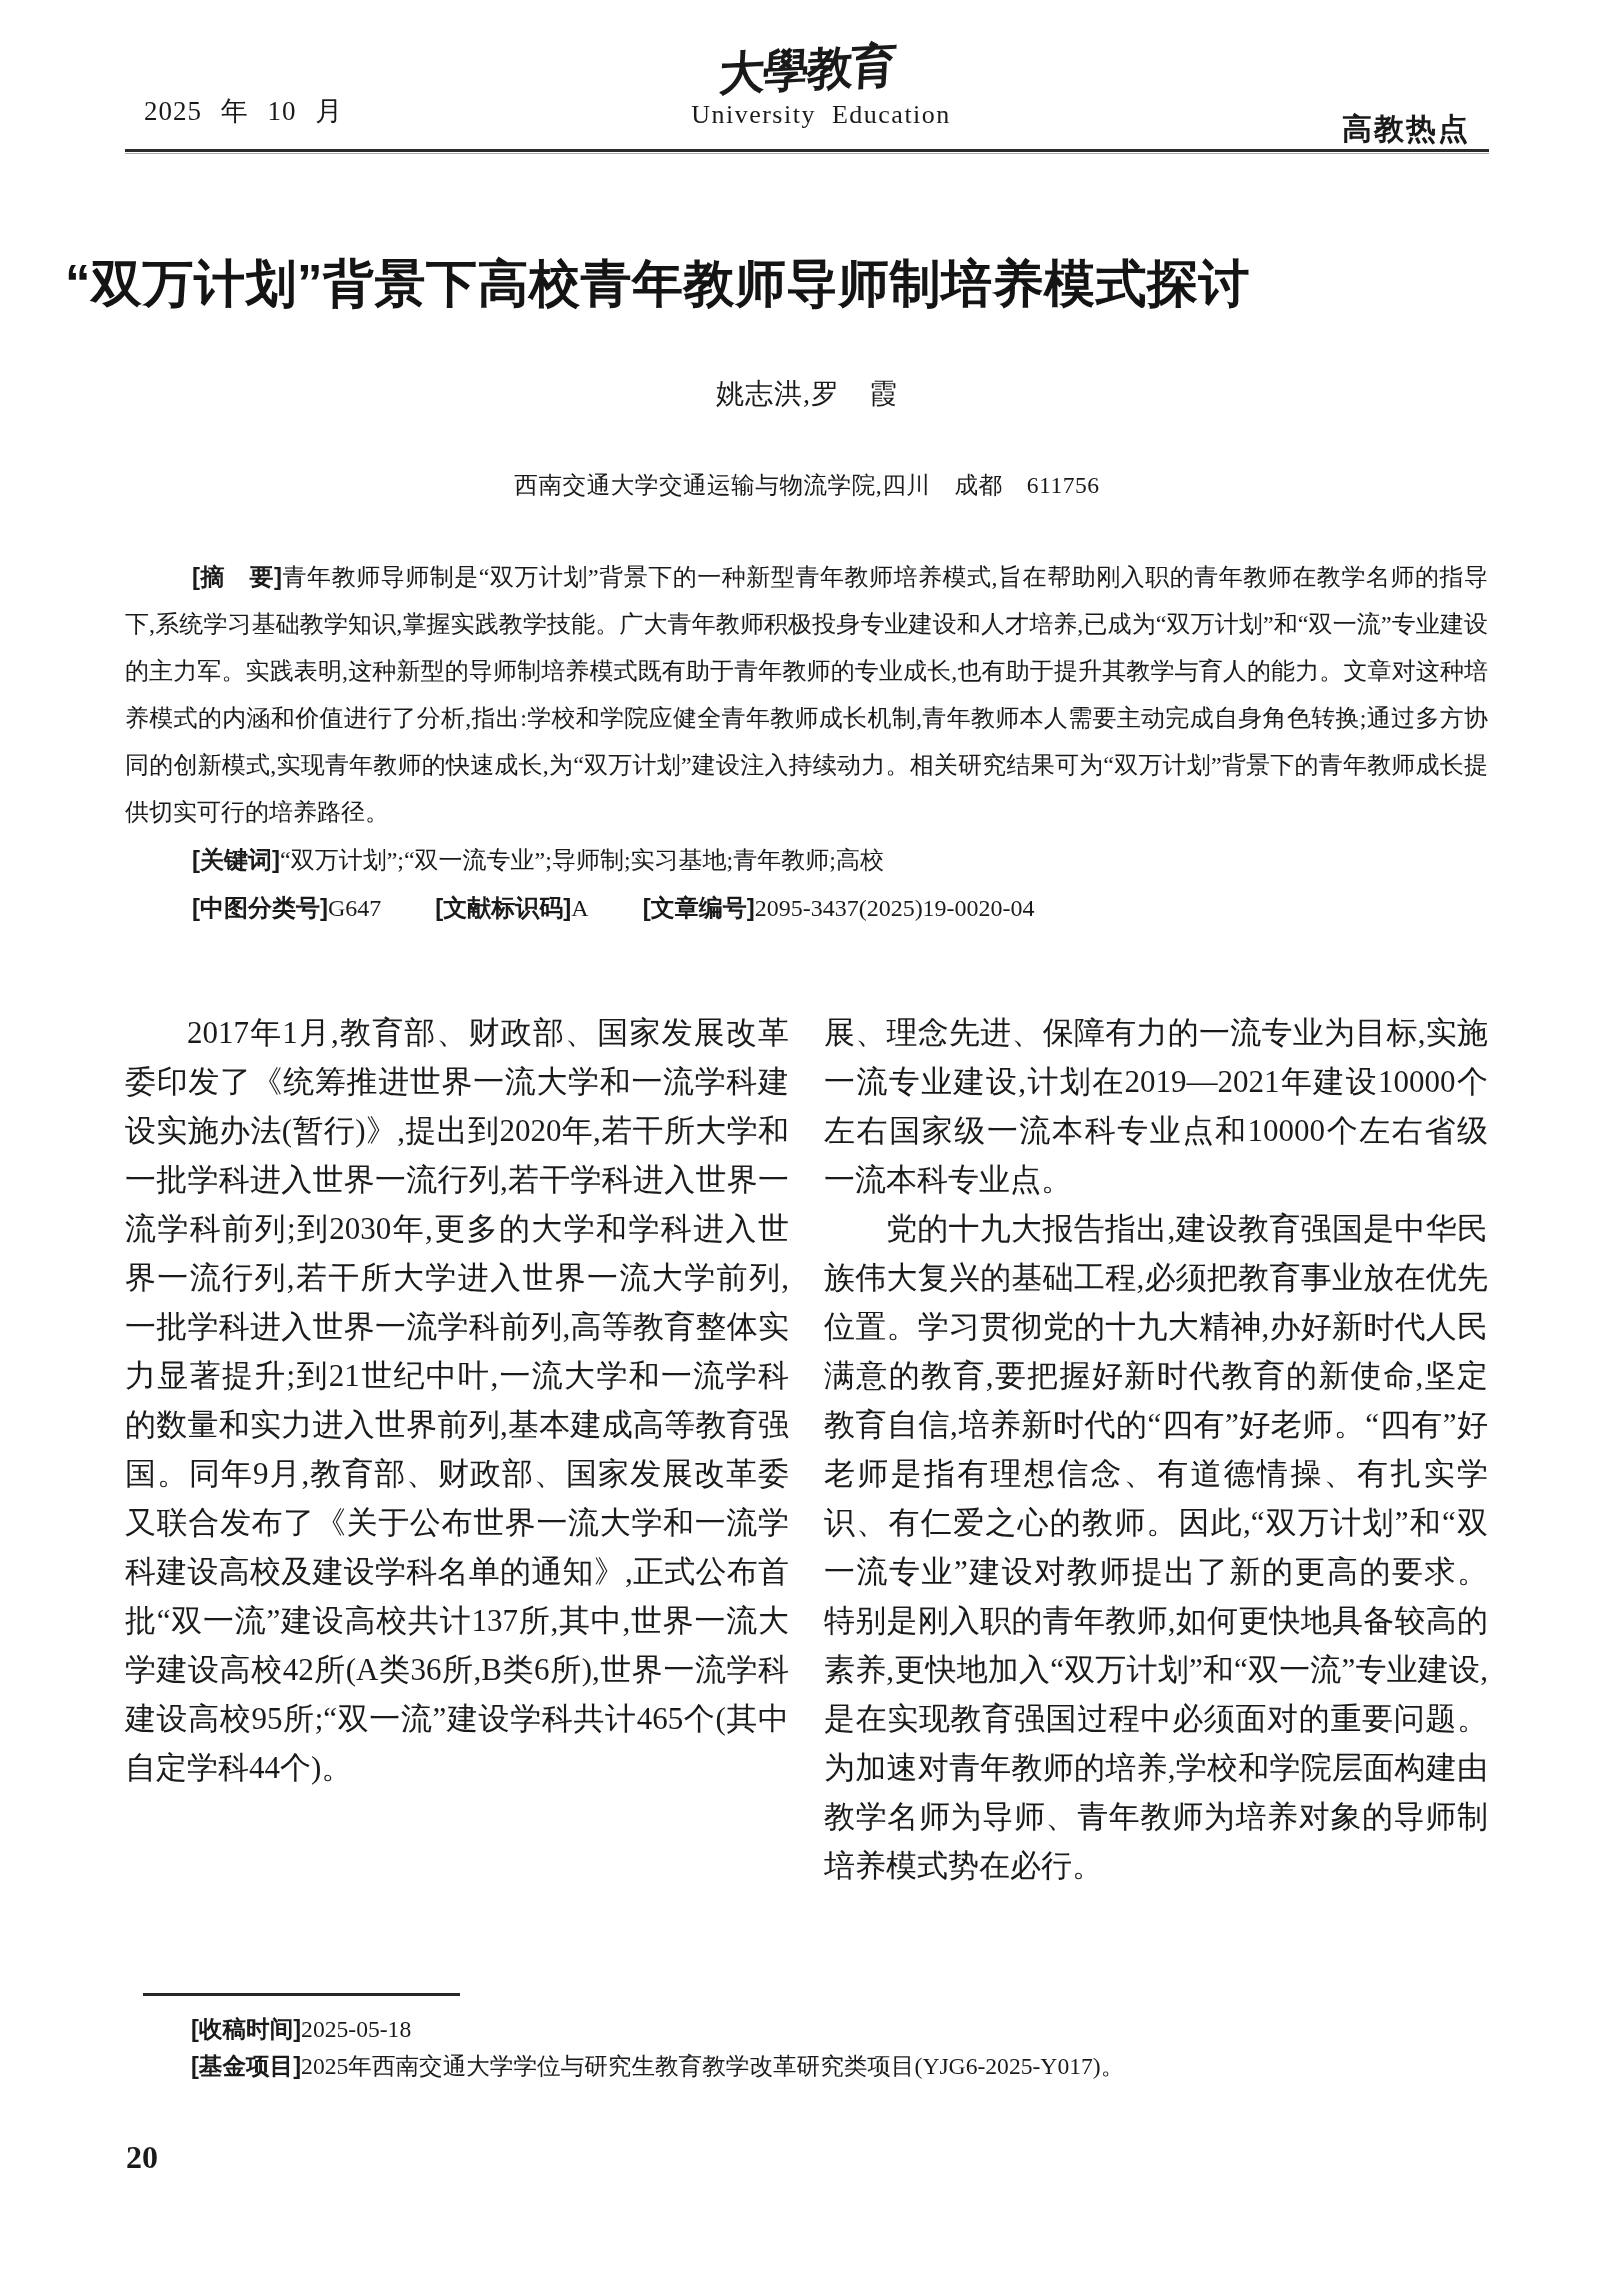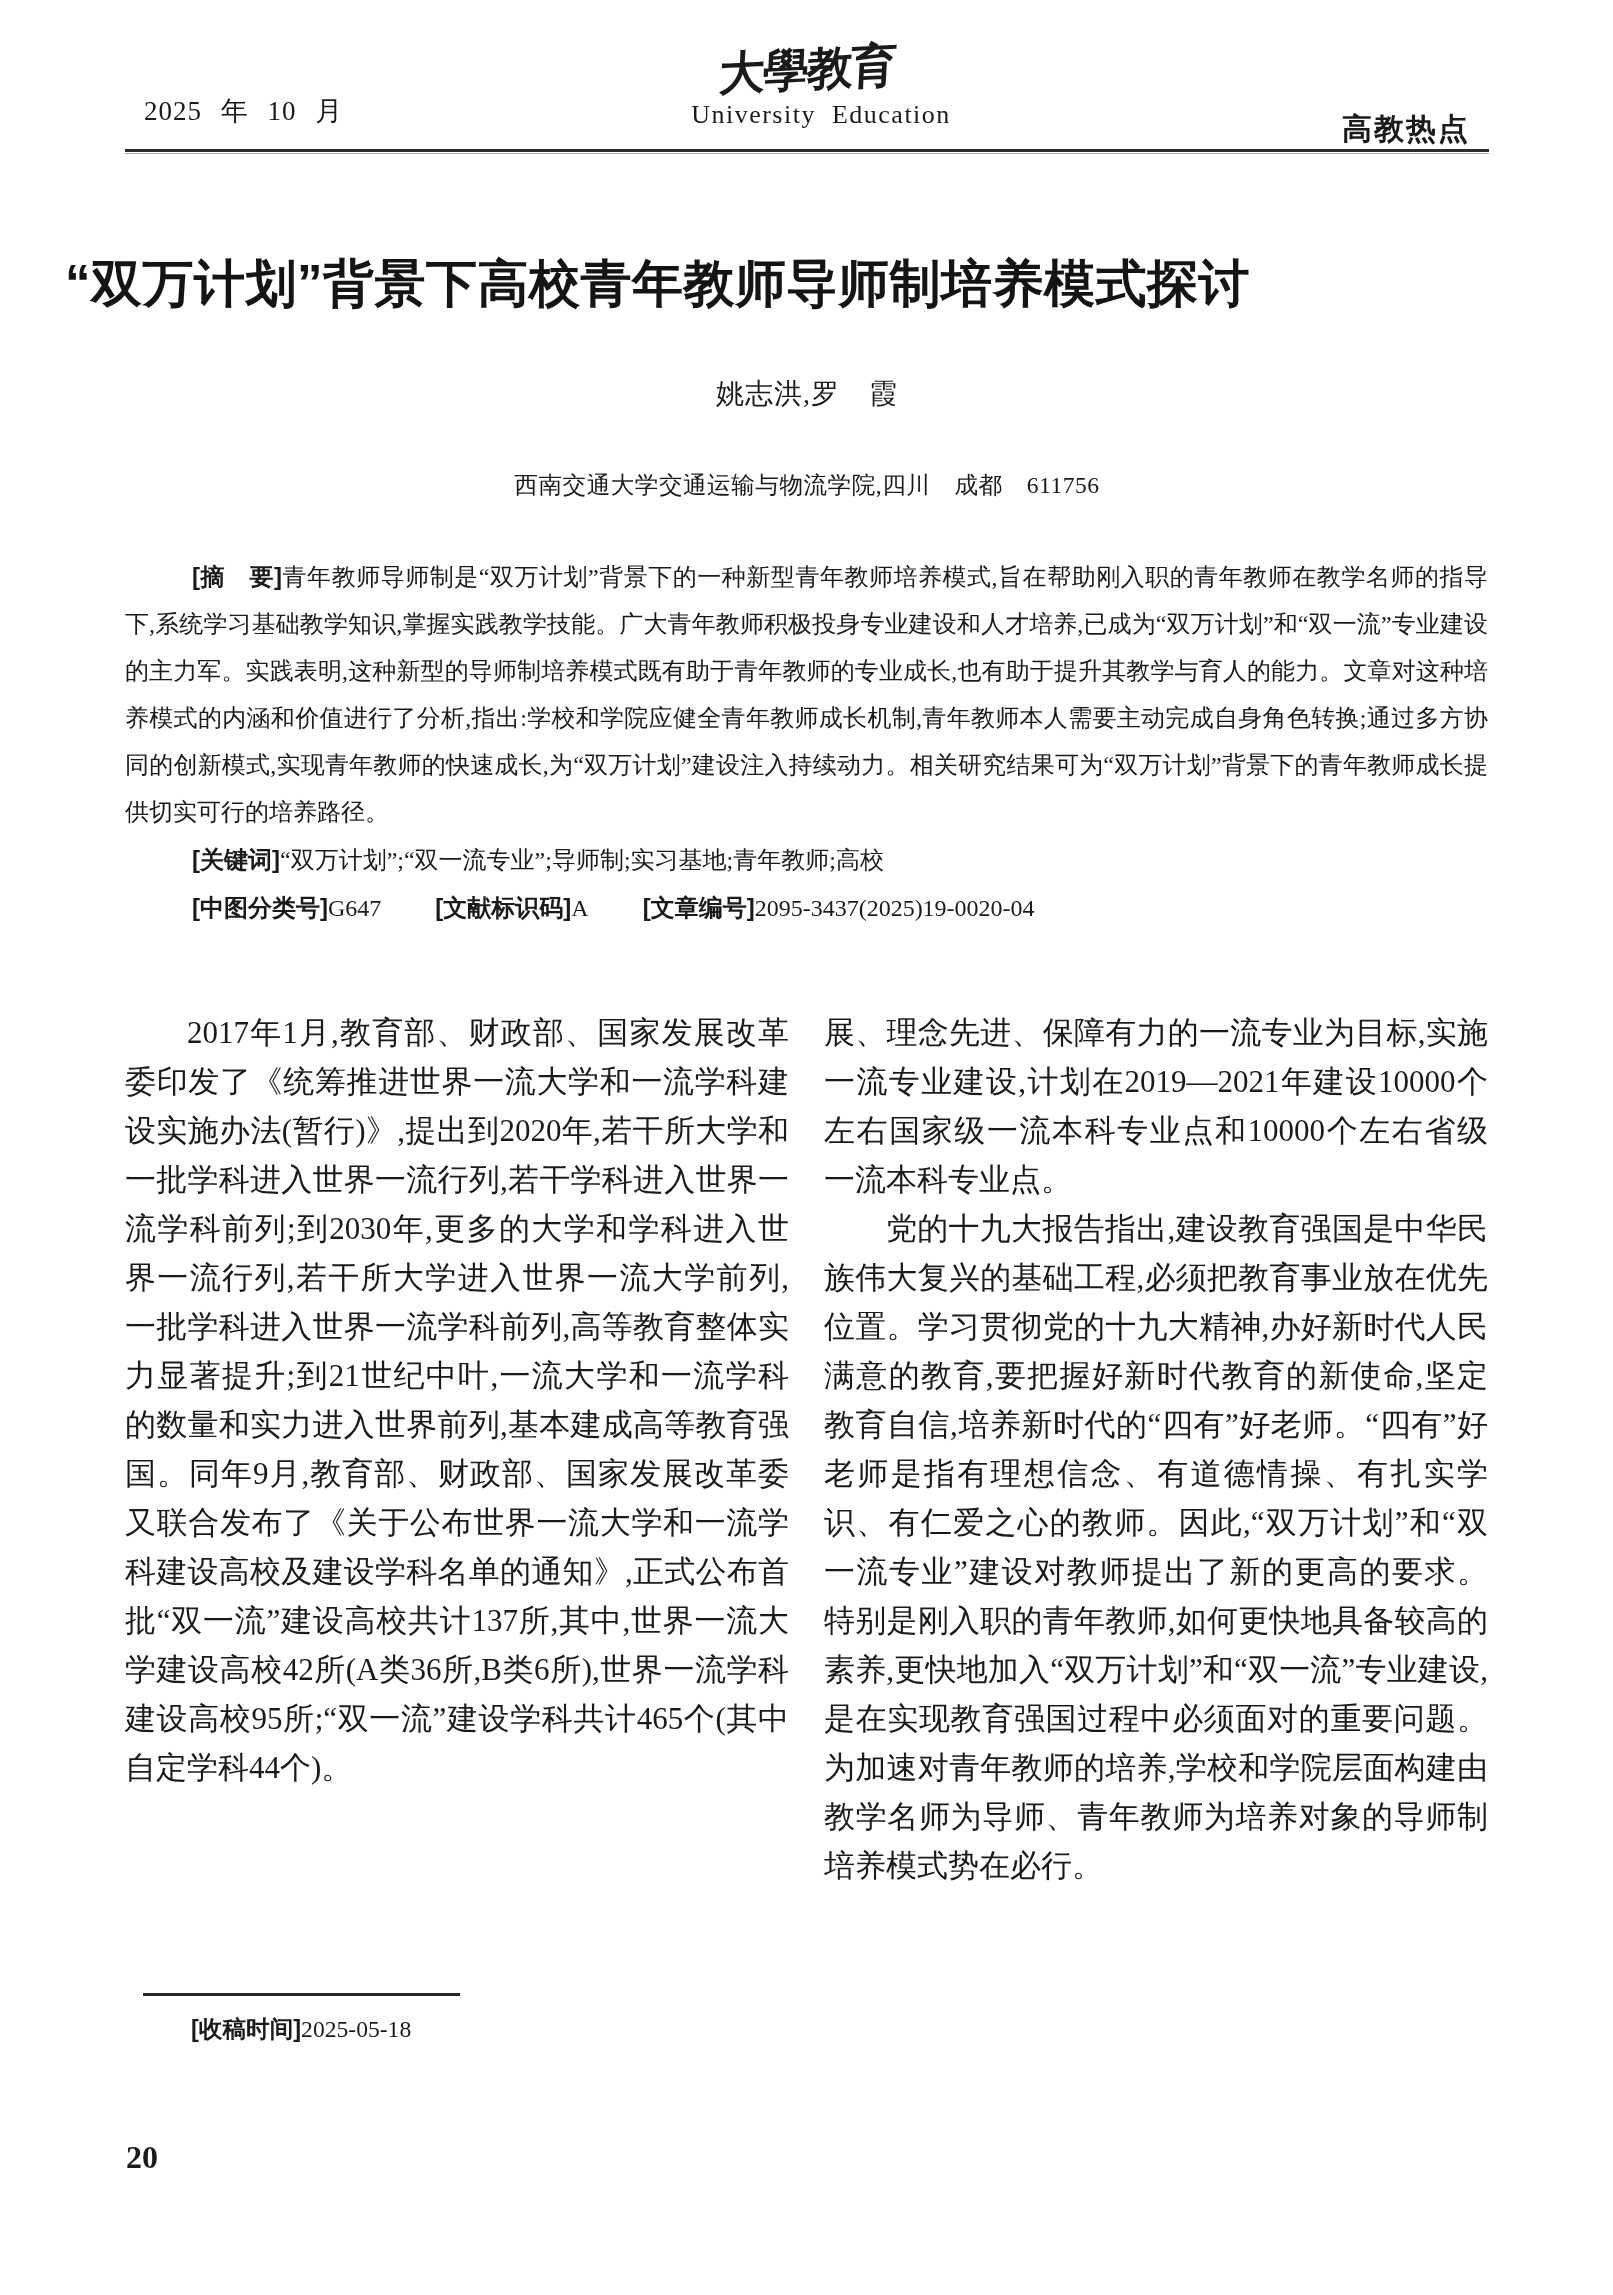--- a/index.html
+++ b/index.html
@@ -141,19 +141,20 @@
     <div class="col">
       <p>展、理念先进、保障有力的一流专业为目标,实施一流专业建设,计划在2019—2021年建设10000个左右国家级一流本科专业点和10000个左右省级一流本科专业点。</p>
       <p class="indent">党的十九大报告指出,建设教育强国是中华民族伟大复兴的基础工程,必须把教育事业放在优先位置。学习贯彻党的十九大精神,办好新时代人民满意的教育,要把握好新时代教育的新使命,坚定教育自信,培养新时代的“四有”好老师。“四有”好老师是指有理想信念、有道德情操、有扎实学识、有仁爱之心的教师。因此,“双万计划”和“双一流专业”建设对教师提出了新的更高的要求。特别是刚入职的青年教师,如何更快地具备较高的素养,更快地加入“双万计划”和“双一流”专业建设,是在实现教育强国过程中必须面对的重要问题。为加速对青年教师的培养,学校和学院层面构建由教学名师为导师、青年教师为培养对象的导师制培养模式势在必行。</p>
     </div>
   </div>
 
   <div class="footnote">
     <div class="fn-rule"></div>
     <div class="fn-lines">
       <div><span class="blabel">[收稿时间]</span><span>2025-05-18</span></div>
+      <div><span class="blabel">[基金项目]</span><span>2025年西南交通大学学位与研究生教育教学改革研究类项目(YJG6-2025-Y017)。</span></div>
     </div>
   </div>
 
   <div class="page-num">20</div>
 
 </div>
 
 
 </body></html>

